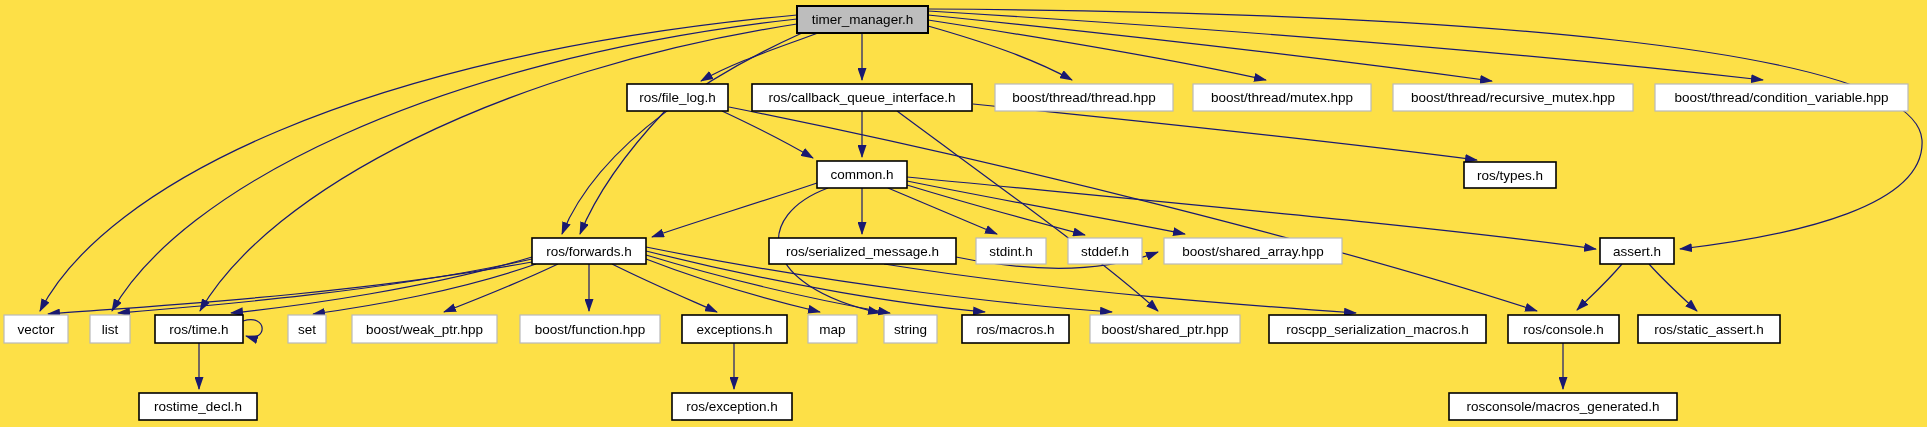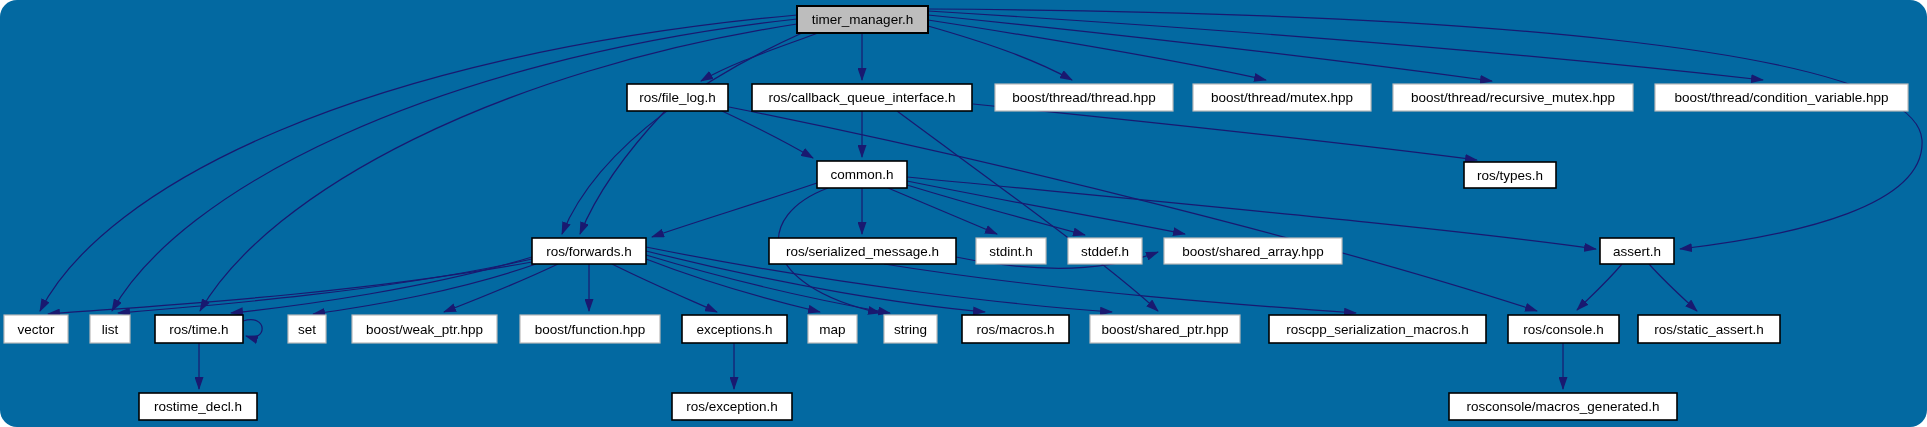--- a/index.html
+++ b/index.html
@@ -1,16 +1,16 @@
 <!DOCTYPE html>
 <html><head>
 <meta charset="utf-8">
 <style>
   html,body{margin:0;padding:0;background:#ffffff;}
-  .canvas{position:relative;width:1927px;height:427px;background:#0369a1;overflow:hidden;border-radius:17px;}
+  .canvas{position:relative;width:1927px;height:427px;background:#fde047;overflow:hidden;}
   svg{display:block;font-family:"Liberation Sans","DejaVu Sans",sans-serif;}
   .node rect{fill:#ffffff;}
   .node.main rect{fill:#bdbdbd;stroke:#000000;stroke-width:2;}
   .node.doc rect{stroke:#000000;stroke-width:1.6;}
   .node.ext rect{stroke:#bababa;stroke-width:1.2;}
   .node text{fill:#000000;font-size:13.5px;text-anchor:middle;}
   .edge{fill:none;stroke:#191970;stroke-width:1.2;}
 </style>
 </head>
 <body>

